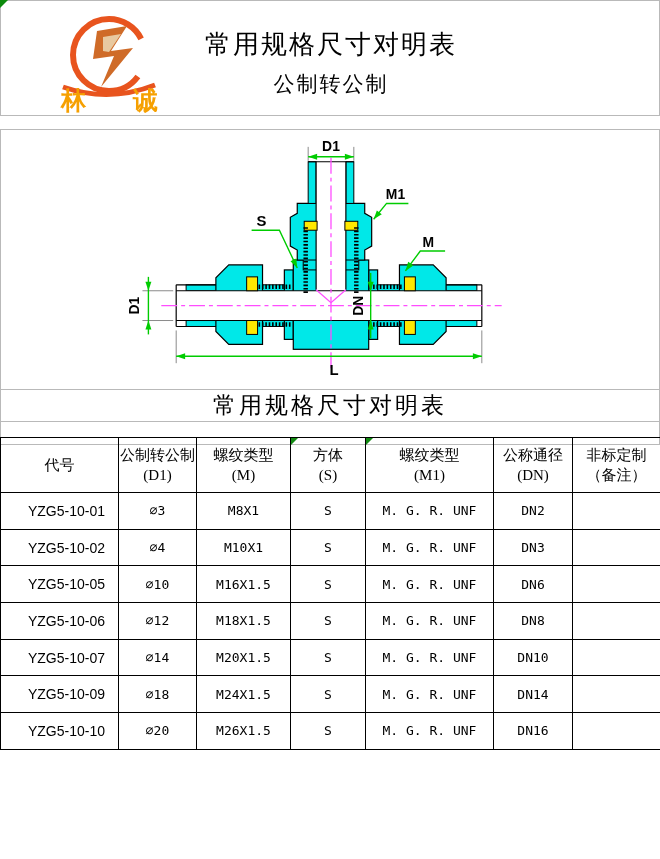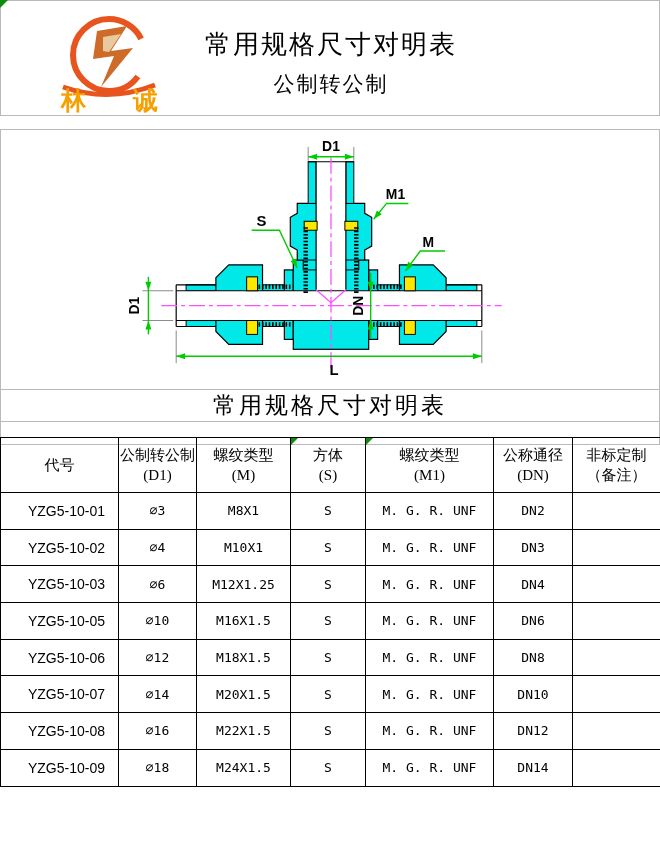--- a/index.html
+++ b/index.html
@@ -184,29 +184,20 @@
           <tr>
             <td class="col0">YZG5-10-02</td>
             <td class="colm">∅4</td>
             <td class="colm">M10X1</td>
             <td class="colm">S</td>
             <td class="colm">M. G. R. UNF</td>
             <td class="colm">DN3</td>
             <td class="colm"></td>
           </tr>
           <tr>
-            <td class="col0">YZG5-10-03</td>
-            <td class="colm">∅6</td>
-            <td class="colm">M12X1.25</td>
-            <td class="colm">S</td>
-            <td class="colm">M. G. R. UNF</td>
-            <td class="colm">DN4</td>
-            <td class="colm"></td>
-          </tr>
-          <tr>
             <td class="col0">YZG5-10-05</td>
             <td class="colm">∅10</td>
             <td class="colm">M16X1.5</td>
             <td class="colm">S</td>
             <td class="colm">M. G. R. UNF</td>
             <td class="colm">DN6</td>
             <td class="colm"></td>
           </tr>
           <tr>
             <td class="col0">YZG5-10-06</td>
@@ -220,33 +211,33 @@
           <tr>
             <td class="col0">YZG5-10-07</td>
             <td class="colm">∅14</td>
             <td class="colm">M20X1.5</td>
             <td class="colm">S</td>
             <td class="colm">M. G. R. UNF</td>
             <td class="colm">DN10</td>
             <td class="colm"></td>
           </tr>
           <tr>
-            <td class="col0">YZG5-10-08</td>
-            <td class="colm">∅16</td>
-            <td class="colm">M22X1.5</td>
-            <td class="colm">S</td>
-            <td class="colm">M. G. R. UNF</td>
-            <td class="colm">DN12</td>
-            <td class="colm"></td>
-          </tr>
-          <tr>
             <td class="col0">YZG5-10-09</td>
             <td class="colm">∅18</td>
             <td class="colm">M24X1.5</td>
             <td class="colm">S</td>
             <td class="colm">M. G. R. UNF</td>
             <td class="colm">DN14</td>
             <td class="colm"></td>
           </tr>
+          <tr>
+            <td class="col0">YZG5-10-10</td>
+            <td class="colm">∅20</td>
+            <td class="colm">M26X1.5</td>
+            <td class="colm">S</td>
+            <td class="colm">M. G. R. UNF</td>
+            <td class="colm">DN16</td>
+            <td class="colm"></td>
+          </tr>
         </tbody>
     </table>
   </div>
 </div>
 
 </body></html>

